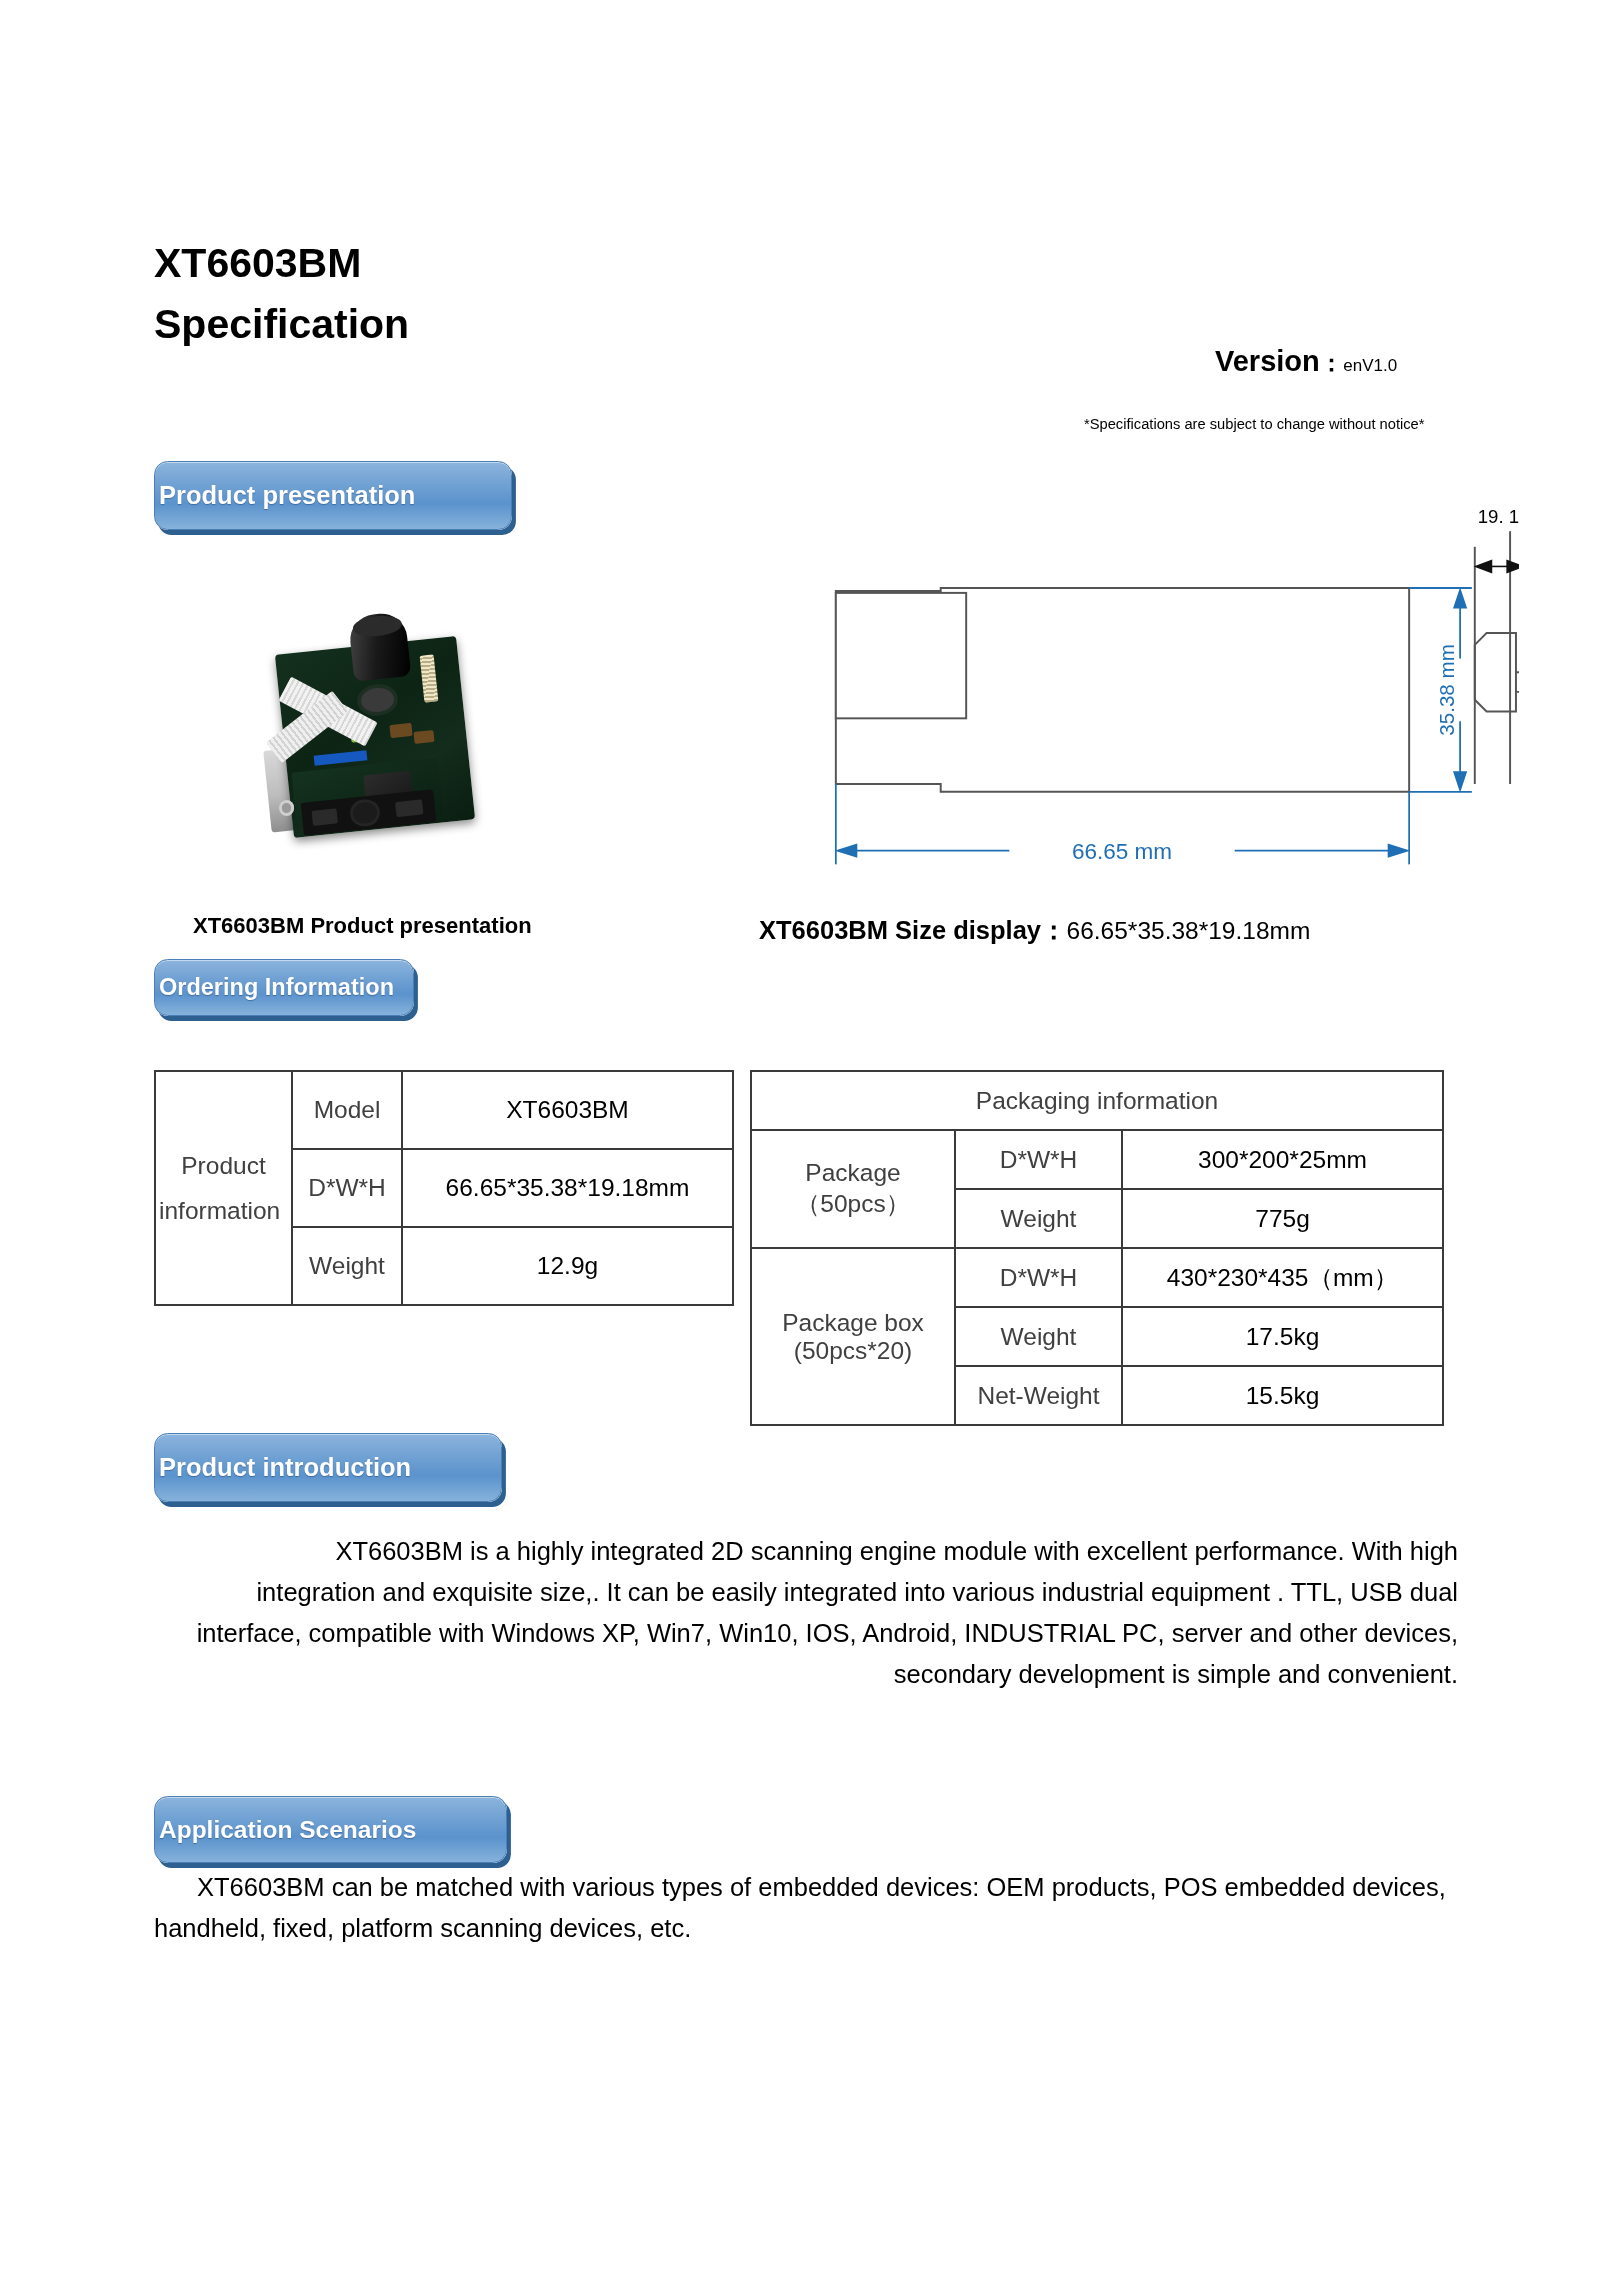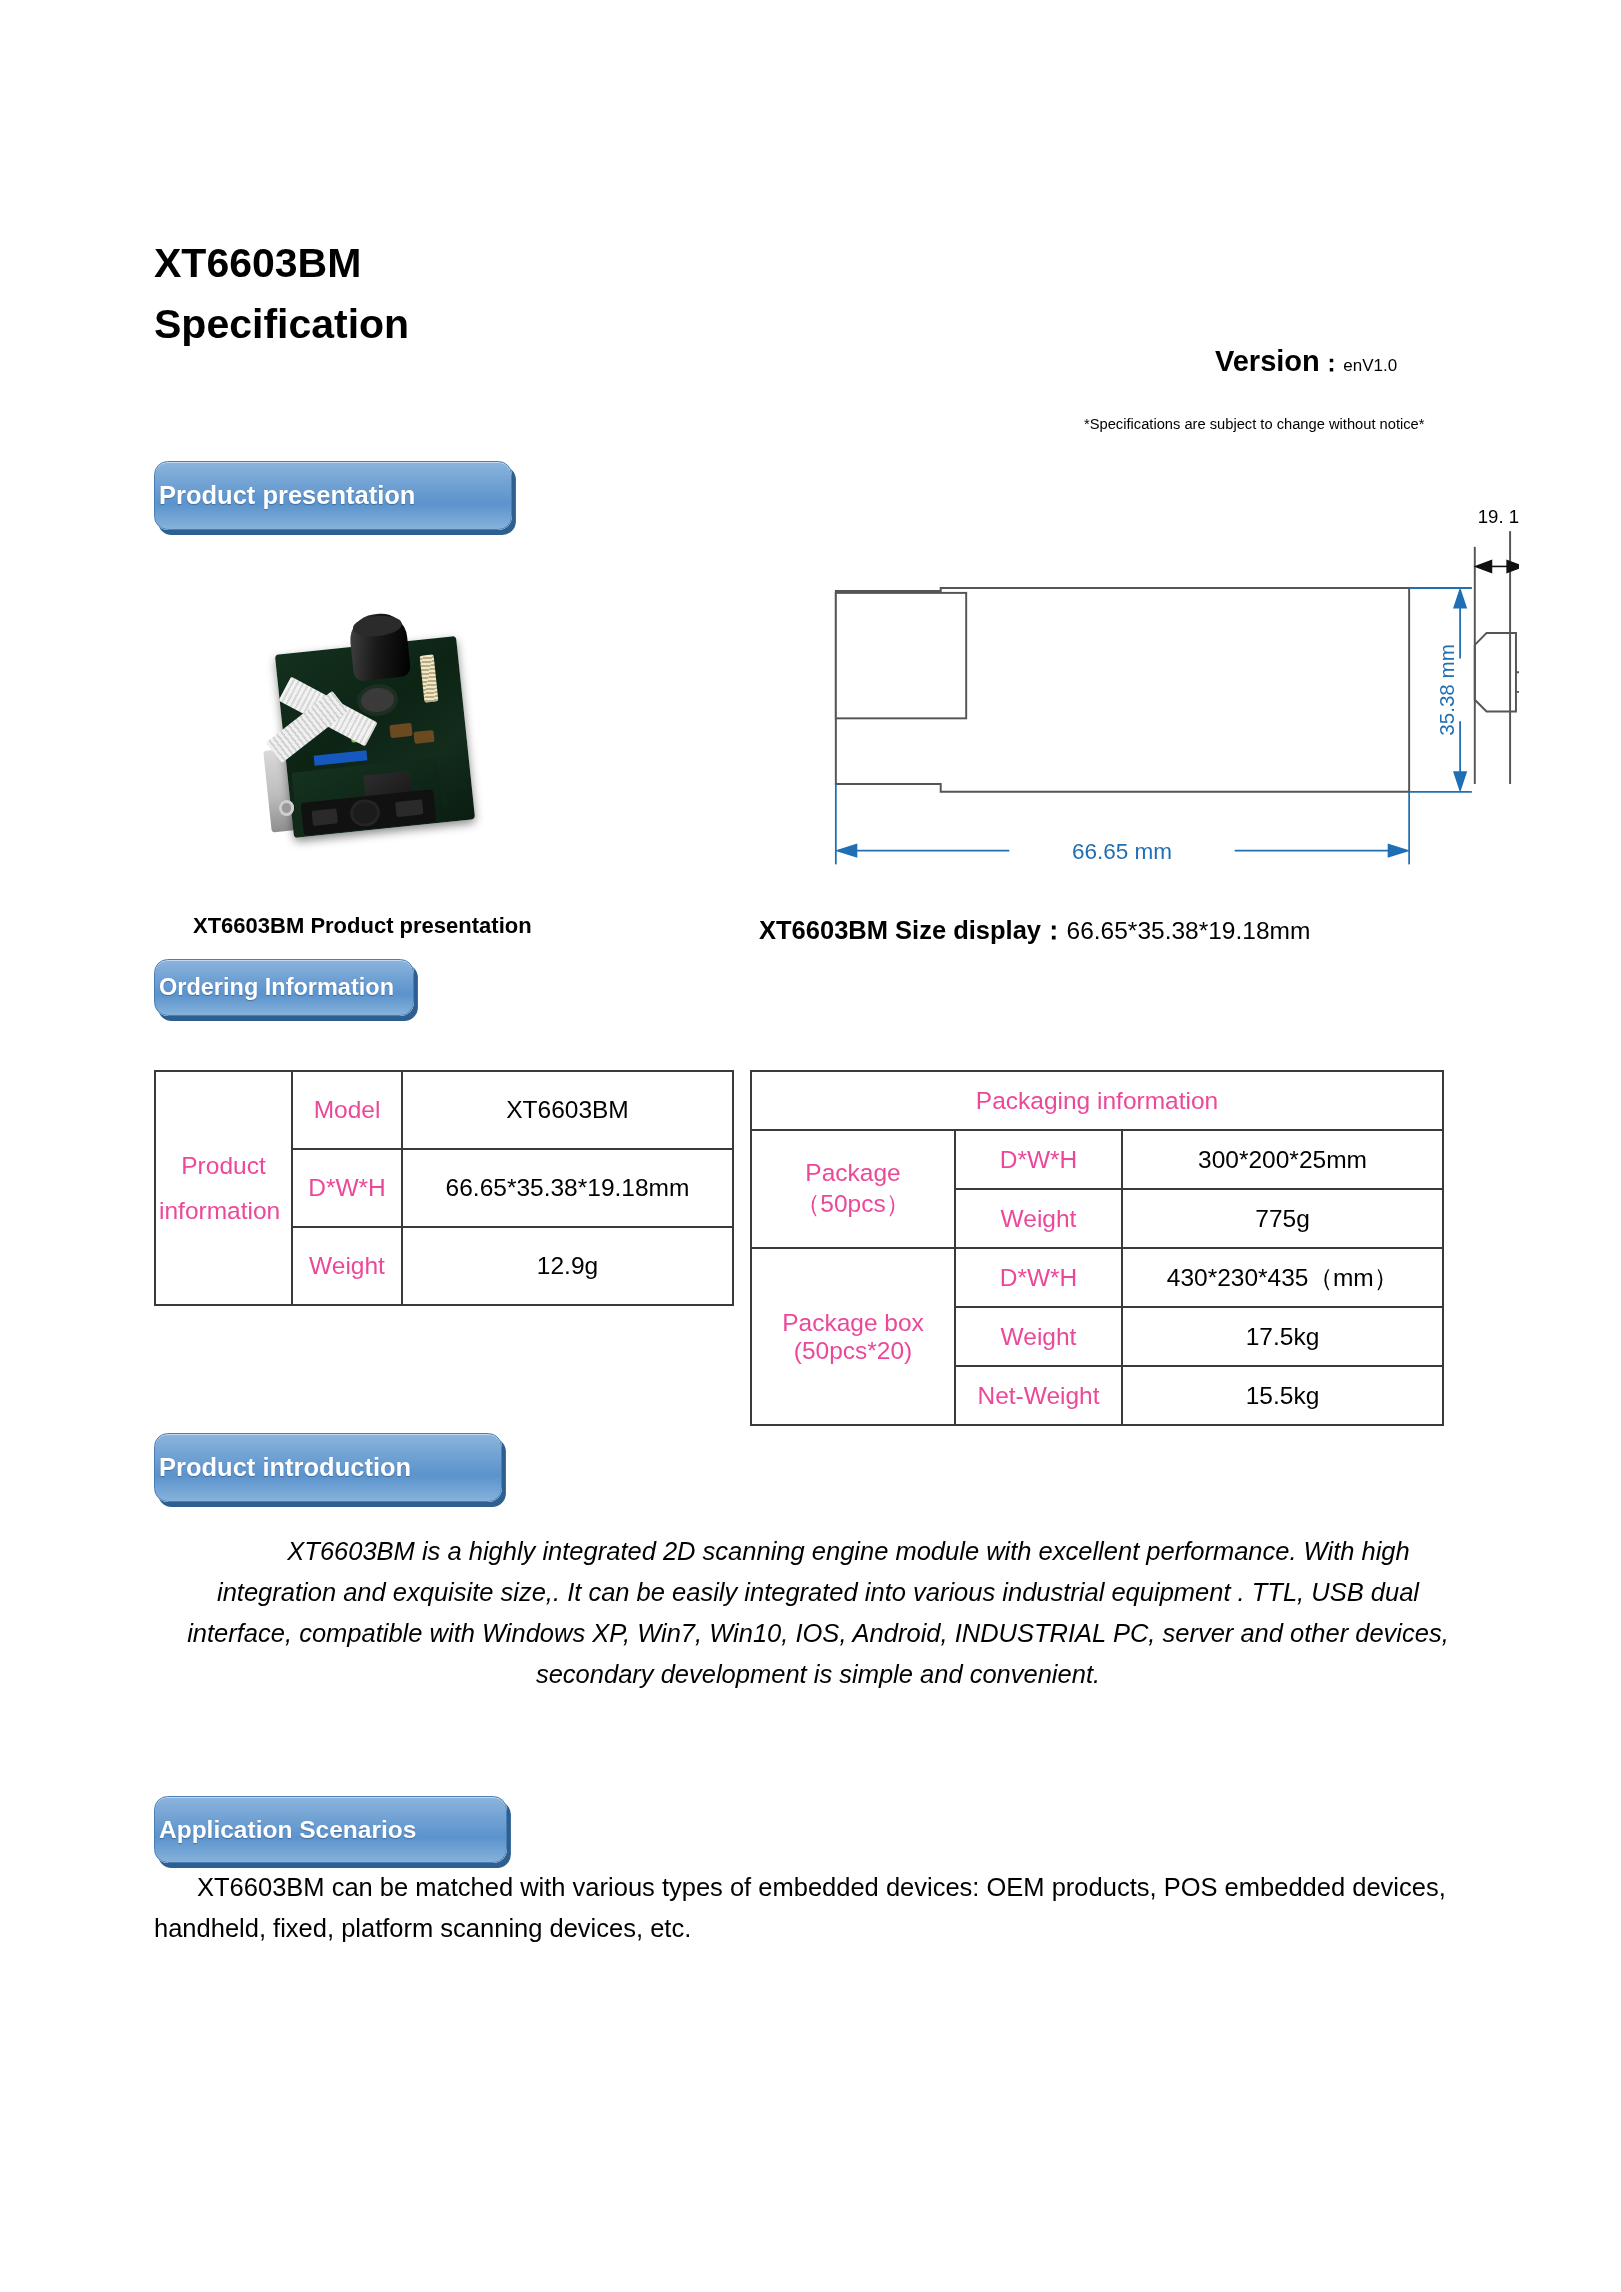--- a/index.html
+++ b/index.html
@@ -107,36 +107,36 @@
   .cap-right .dimval { font-weight:normal; font-size:24.5px; }
 
   
   .tbl { position:absolute; border-collapse:collapse; table-layout:fixed; }
   .tbl td {
     border:2px solid #3a3a3a;
     text-align:center; vertical-align:middle;
     font-size:24.5px;
     padding:0 2px;
   }
-  .lbl { color:#ec4899; }
+  .lbl { color:#404040; }
   .val { color:#000; }
   .nowrap { white-space:nowrap; }
 
   #tbl-product { left:154px; top:1070px; width:578px; }
   #tbl-product td { height:76px; }
   #tbl-packaging { left:750px; top:1070px; width:691px; }
   #tbl-packaging td { height:57px; }
 
   .overflow-cell { position:relative; overflow:visible; }
   .overflow-cell .l1 { display:block; line-height:45px; }
   .overflow-cell .l2 { display:block; line-height:45px; margin-left:-7.8px; }
 
   
   .para { position:absolute; font-size:25.5px; line-height:41px; color:#000; }
-  #para-intro { left:166px; top:1531px; width:1304px; text-indent:61px; text-align:center;font-style:italic; }
+  #para-intro { left:154px; top:1531px; width:1304px; text-indent:61px; text-align:right; }
   #para-app   { left:154px; top:1867px; width:1304px; text-indent:43px; text-align:left; }
 </style>
 </head>
 <body>
 
 <div class="page">
 
   <div class="title-block">
     <div class="doc-title-line">XT6603BM</div>
     <div class="doc-title-line">Specification</div>

